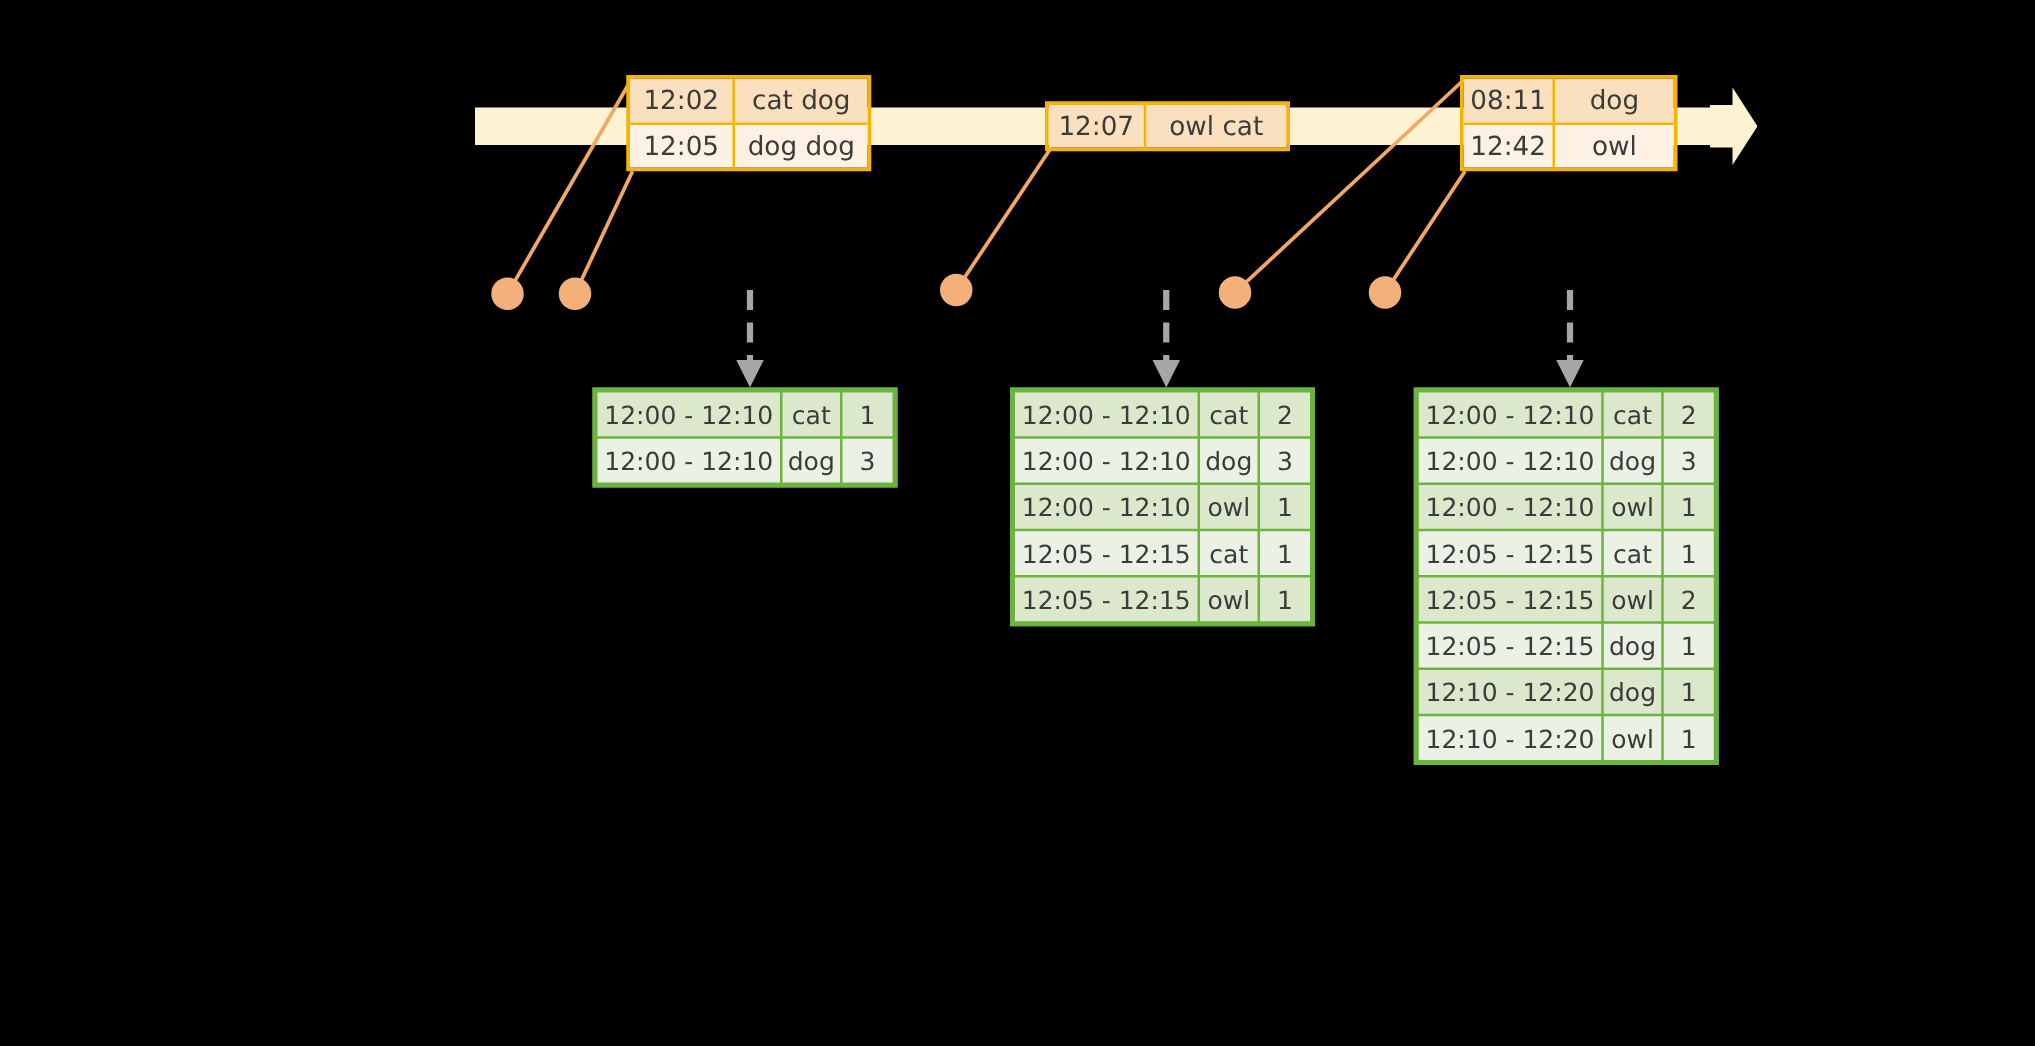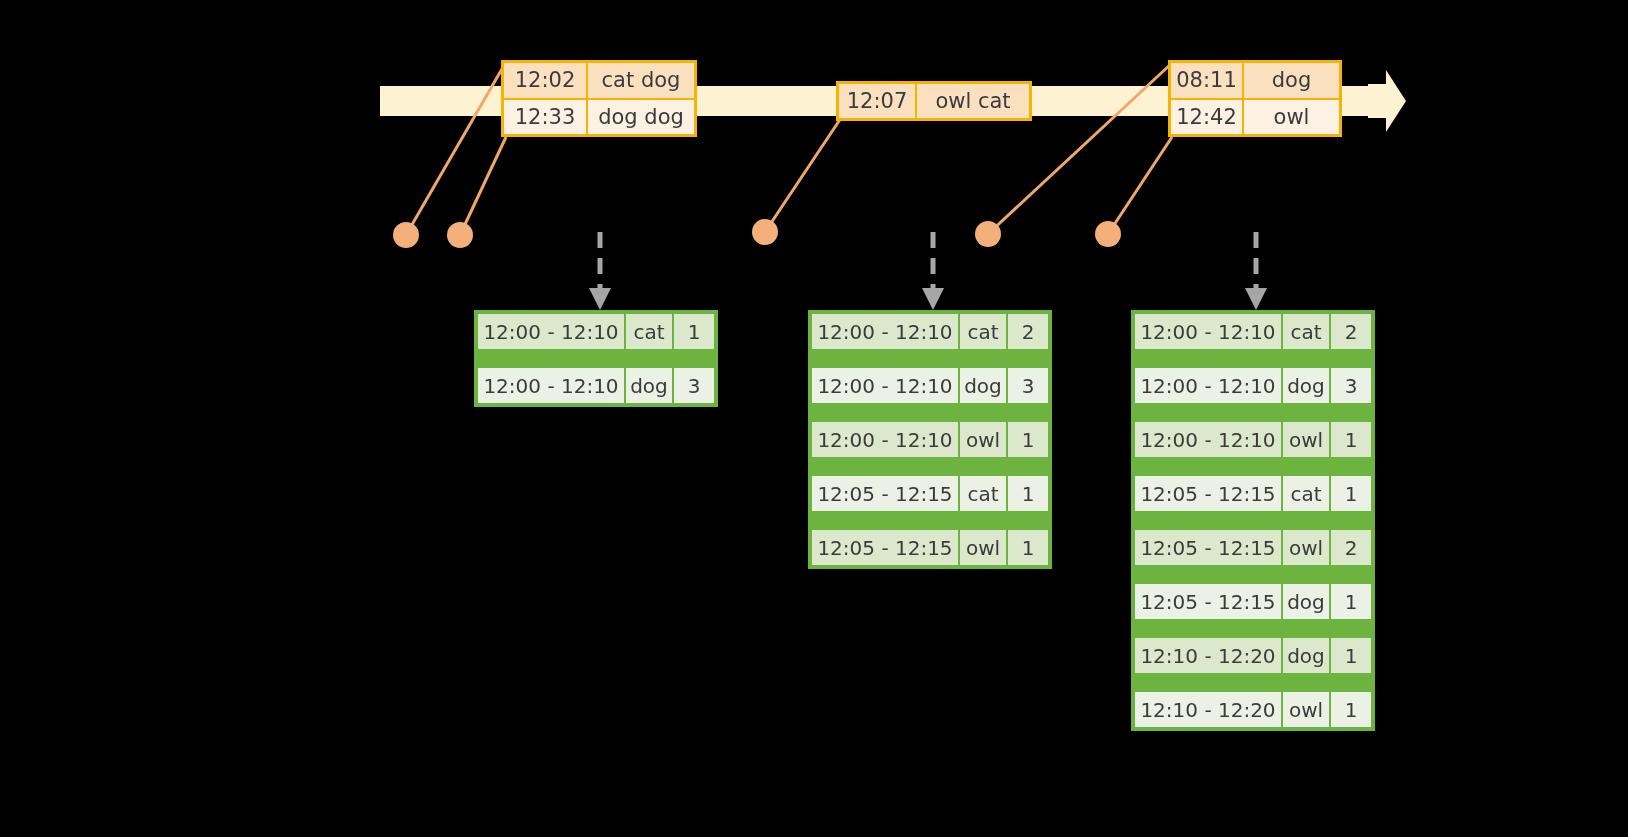--- a/index.html
+++ b/index.html
@@ -92,21 +92,21 @@
     height: 80px;
   }
   
   .res-table {
     position: absolute;
     border: 4px solid #6DB33F;
     box-sizing: border-box;
     background: #6DB33F;
     display: flex;
     flex-direction: column;
-    gap: 19px;
+    gap: 2px;
   }
   .res-row {
     display: flex;
     gap: 2px;
     height: 35px;
   }
   .res-cell {
     box-sizing: border-box;
     display: flex;
     align-items: center;
@@ -141,21 +141,21 @@
     <line x1="988" y1="234" x2="1172" y2="63" stroke="#F0A868" stroke-width="3"></line>
     <line x1="1108" y1="234" x2="1172" y2="137" stroke="#F0A868" stroke-width="3"></line>
   </svg>
 
   <div class="evt-box" id="evt-box-1">
     <div class="evt-row shade-a">
       <div class="evt-cell-time">12:02</div>
       <div class="evt-cell-text">cat dog</div>
     </div>
     <div class="evt-row shade-b">
-      <div class="evt-cell-time">12:33</div>
+      <div class="evt-cell-time">12:05</div>
       <div class="evt-cell-text">dog dog</div>
     </div>
   </div>
 
   <div class="evt-box" id="evt-box-2">
     <div class="evt-row shade-a">
       <div class="evt-cell-time">12:07</div>
       <div class="evt-cell-text">owl cat</div>
     </div>
   </div>

